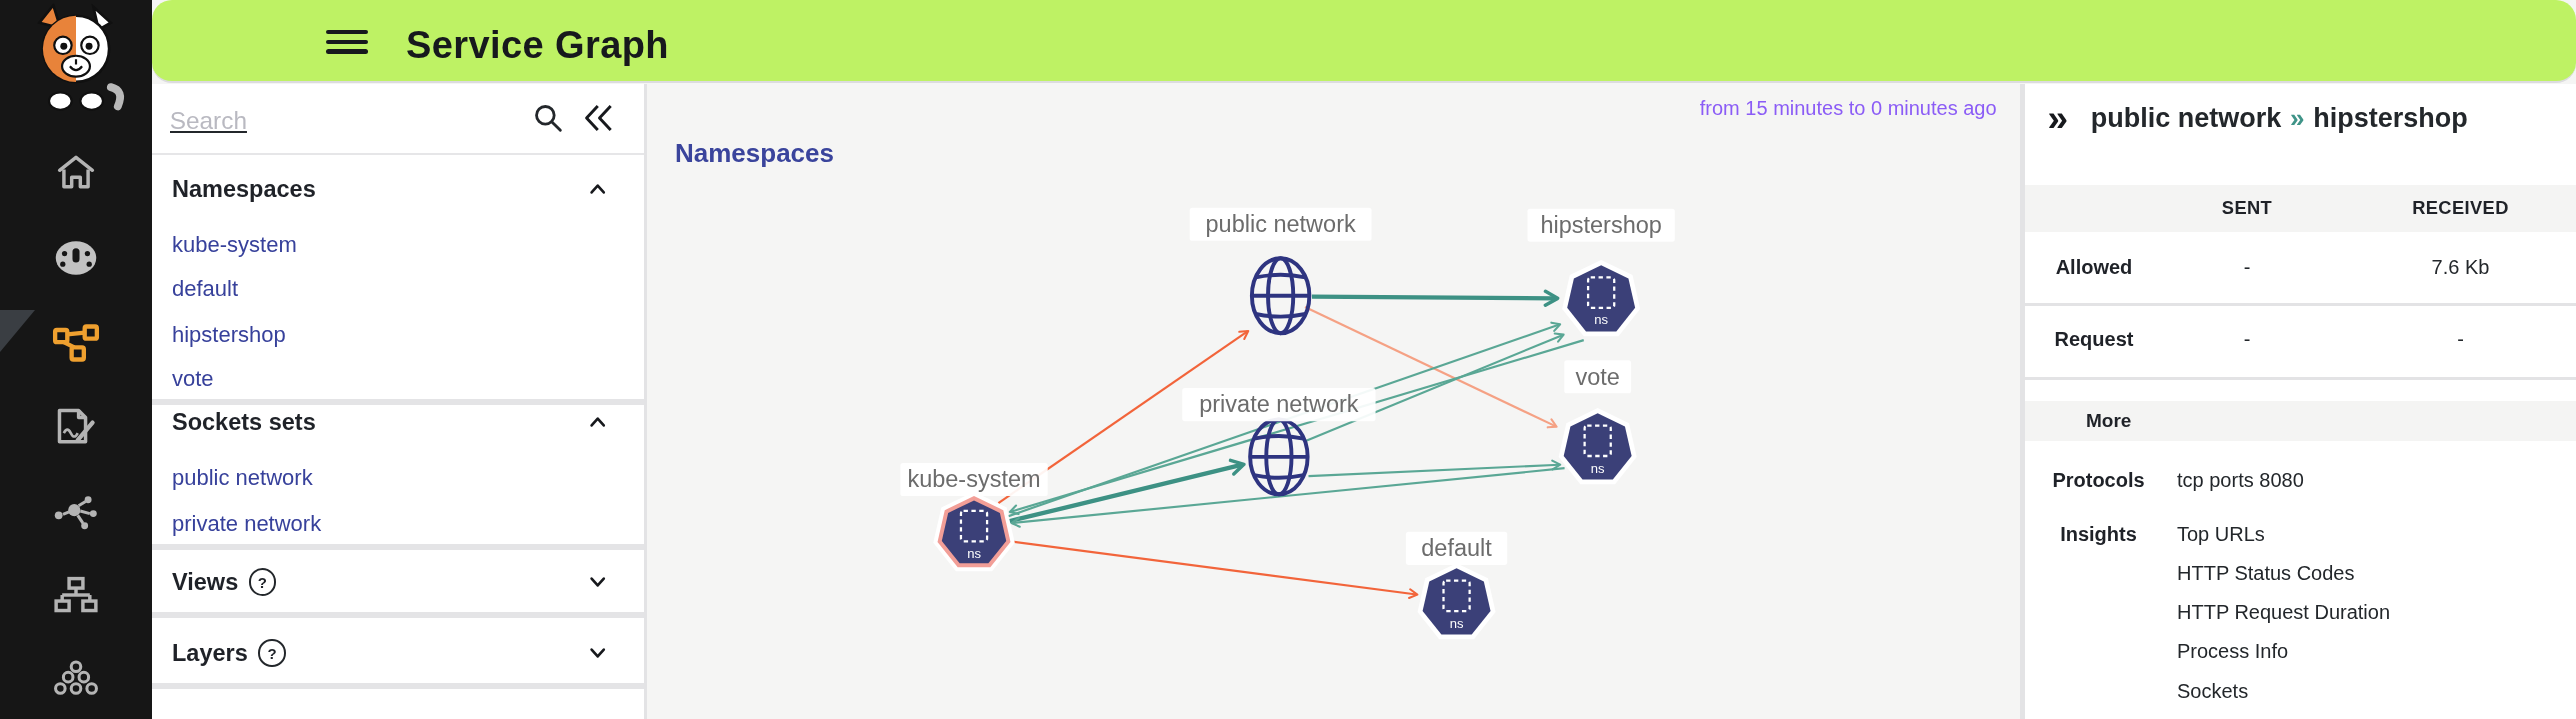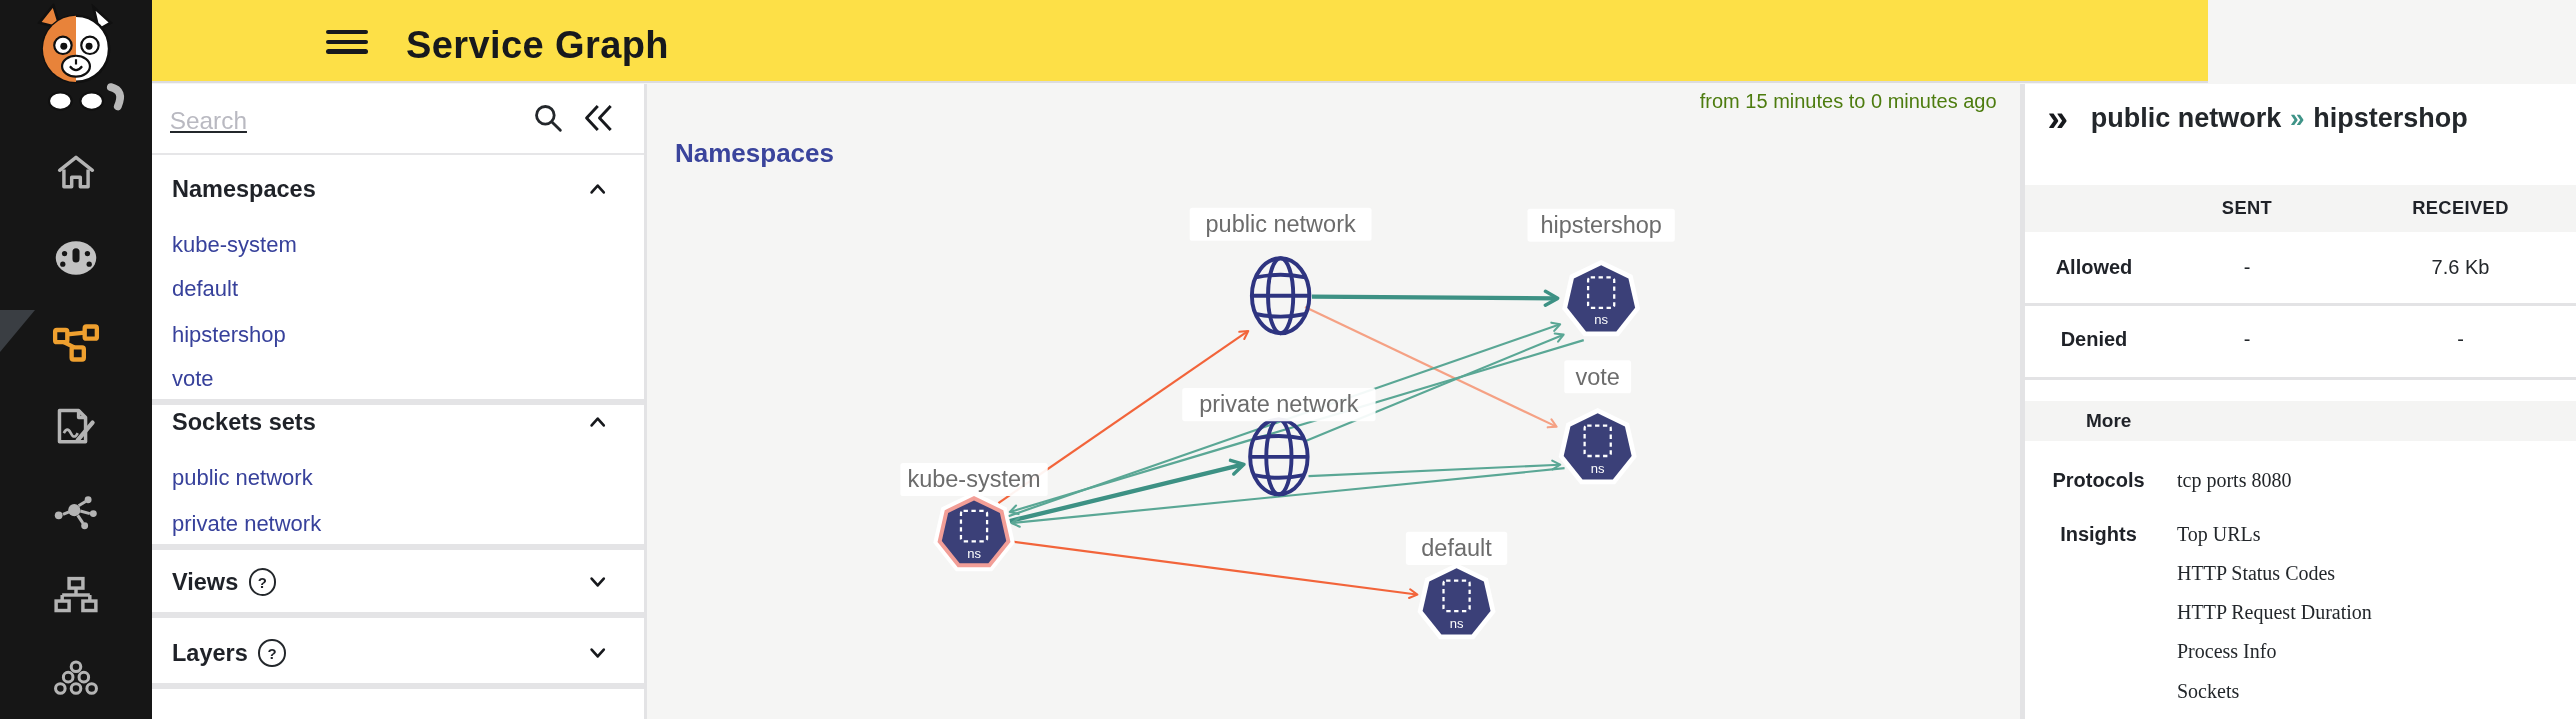--- a/index.html
+++ b/index.html
@@ -1,20 +1,20 @@
 <!DOCTYPE html>
 <html style="font-size:14px"><head>
 <meta charset="utf-8">
 <style>
   html,body{margin:0;padding:0;background:#ffffff;}
   #app{position:relative;width:2576px;height:719px;overflow:hidden;background:#f5f5f4;
        font-family:"Liberation Sans",sans-serif;color:#23272b;}
   
-  .topbar{position:absolute;left:152px;top:0;width:2056px;height:81px;background:#fde047;
-          border-bottom:2.6px solid #dcdcdf;}
+  .topbar{position:absolute;left:152px;top:0;width:2424px;height:81px;background:#bef264;
+          border-bottom:2.6px solid #dcdcdf;border-radius:20px;}
   .hamburger{position:absolute;left:174px;top:30px;width:42px;height:24.4px;cursor:pointer;}
   .hamburger div{height:4.4px;background:#17191d;border-radius:2.6px;margin-bottom:5.2px;}
   .app-title{position:absolute;left:254px;top:24.4px;font-size:38px;font-weight:800;
              letter-spacing:0.4px;color:#17191d;}
   .cluster{position:absolute;right:287px;top:31px;font-size:23.5px;color:#23272b;cursor:pointer;}
   
   .rail{position:absolute;left:0;top:0;width:152px;height:719px;background:#161616;}
   .rail-notch{position:absolute;left:0;top:310px;width:0;height:0;
               border-top:42px solid #3a3e43;border-right:35px solid transparent;}
   .rail-icon{position:absolute;left:76px;transform:translate(-50%,-50%);cursor:pointer;line-height:0;}
@@ -29,38 +29,38 @@
   .side-band{position:absolute;left:0;width:100%;height:6.1px;background:#e4e4e6;}
   .sec-head{position:absolute;left:20px;width:453px;height:38px;display:flex;align-items:center;
             font-size:23.5px;font-weight:bold;color:#1f2228;cursor:pointer;}
   .sec-chev{position:absolute;left:417px;top:50%;transform:translateY(-50%);line-height:0;}
   .side-item{position:absolute;left:20px;font-size:22px;color:#37419b;cursor:pointer;}
   .help-badge{display:inline-flex;align-items:center;justify-content:center;width:23.5px;height:23.5px;
               border:2.2px solid #23272b;border-radius:50%;font-size:15px;font-weight:bold;margin-left:10.5px;}
   
   .canvas{position:absolute;left:650px;top:84px;width:1371px;height:636px;background:#f5f5f4;overflow:hidden;}
   .canvas-view-label{position:absolute;left:25px;top:54px;font-size:26px;font-weight:600;color:#3a449c;}
-  .time-range{position:absolute;right:24.4px;top:6px;font-size:20px;color:#4d7c0f;margin-left:8px;}
+  .time-range{position:absolute;right:24.4px;top:13px;font-size:20px;color:#8b5cf6;margin-left:8px;}
   #graph-svg{position:absolute;left:0;top:0;}
   
   .panel{position:absolute;left:2020px;top:84px;width:556px;height:636px;background:#fff;
          border-left:5.2px solid #e3e3e5;box-sizing:border-box;}
   .panel-title{position:absolute;left:22.6px;top:15.7px;display:flex;align-items:center;gap:8.7px;
                font-size:27px;font-weight:600;color:#23272b;}
   .panel-collapse{font-size:37px;font-weight:bold;color:#17191d;line-height:1;cursor:pointer;margin-right:14px;}
   .crumb-sep{color:#3f9488;font-size:26px;font-weight:bold;}
   .tbl-head{position:absolute;left:0;top:101px;width:100%;height:47px;background:#f4f4f3;}
   .th{position:absolute;top:12.2px;font-size:18.3px;font-weight:bold;color:#1f2228;letter-spacing:0.4px;text-align:center;}
   .row-label{position:absolute;left:21px;width:96px;text-align:center;font-size:20px;font-weight:bold;color:#1f2228;}
   .cell{position:absolute;font-size:20px;color:#23272b;text-align:center;}
   .hdiv{position:absolute;left:0;width:100%;height:2.6px;background:#e3e3e5;}
   .more-band{position:absolute;left:0;top:317px;width:100%;height:40px;background:#f4f4f3;}
   .more-label{position:absolute;left:61px;top:8.7px;font-size:19px;font-weight:bold;color:#1f2228;}
   .kv-label{position:absolute;left:21px;width:105px;text-align:center;font-size:20px;font-weight:bold;color:#1f2228;}
-  .kv-value{position:absolute;left:152px;font-size:20px;color:#23272b;font-family:Liberation Serif, serif;}
+  .kv-value{position:absolute;left:152px;font-size:20px;color:#23272b;}
 </style>
 </head>
 <body>
 
 <div id="app">
 
   <div class="topbar">
     <div class="hamburger">
       <div></div>
         <div></div>
@@ -340,21 +340,21 @@
     </div>
 
     <div>
       <div class="row-label" style="top:172px">Allowed</div>
       <div class="cell" style="left:161px;width:122px;top:172px">-</div>
       <div class="cell" style="left:366px;width:139px;top:172px">7.6 Kb</div>
     </div>
     <div class="hdiv" style="top:219px"></div>
 
     <div>
-      <div class="row-label" style="top:244px">Denied</div>
+      <div class="row-label" style="top:244px">Request</div>
       <div class="cell" style="left:161px;width:122px;top:244px">-</div>
       <div class="cell" style="left:366px;width:139px;top:244px">-</div>
     </div>
     <div class="hdiv" style="top:293px"></div>
 
     <div class="more-band">
       <div class="more-label">More</div>
     </div>
 
     <div class="kv-label" style="top:385px">Protocols</div>

